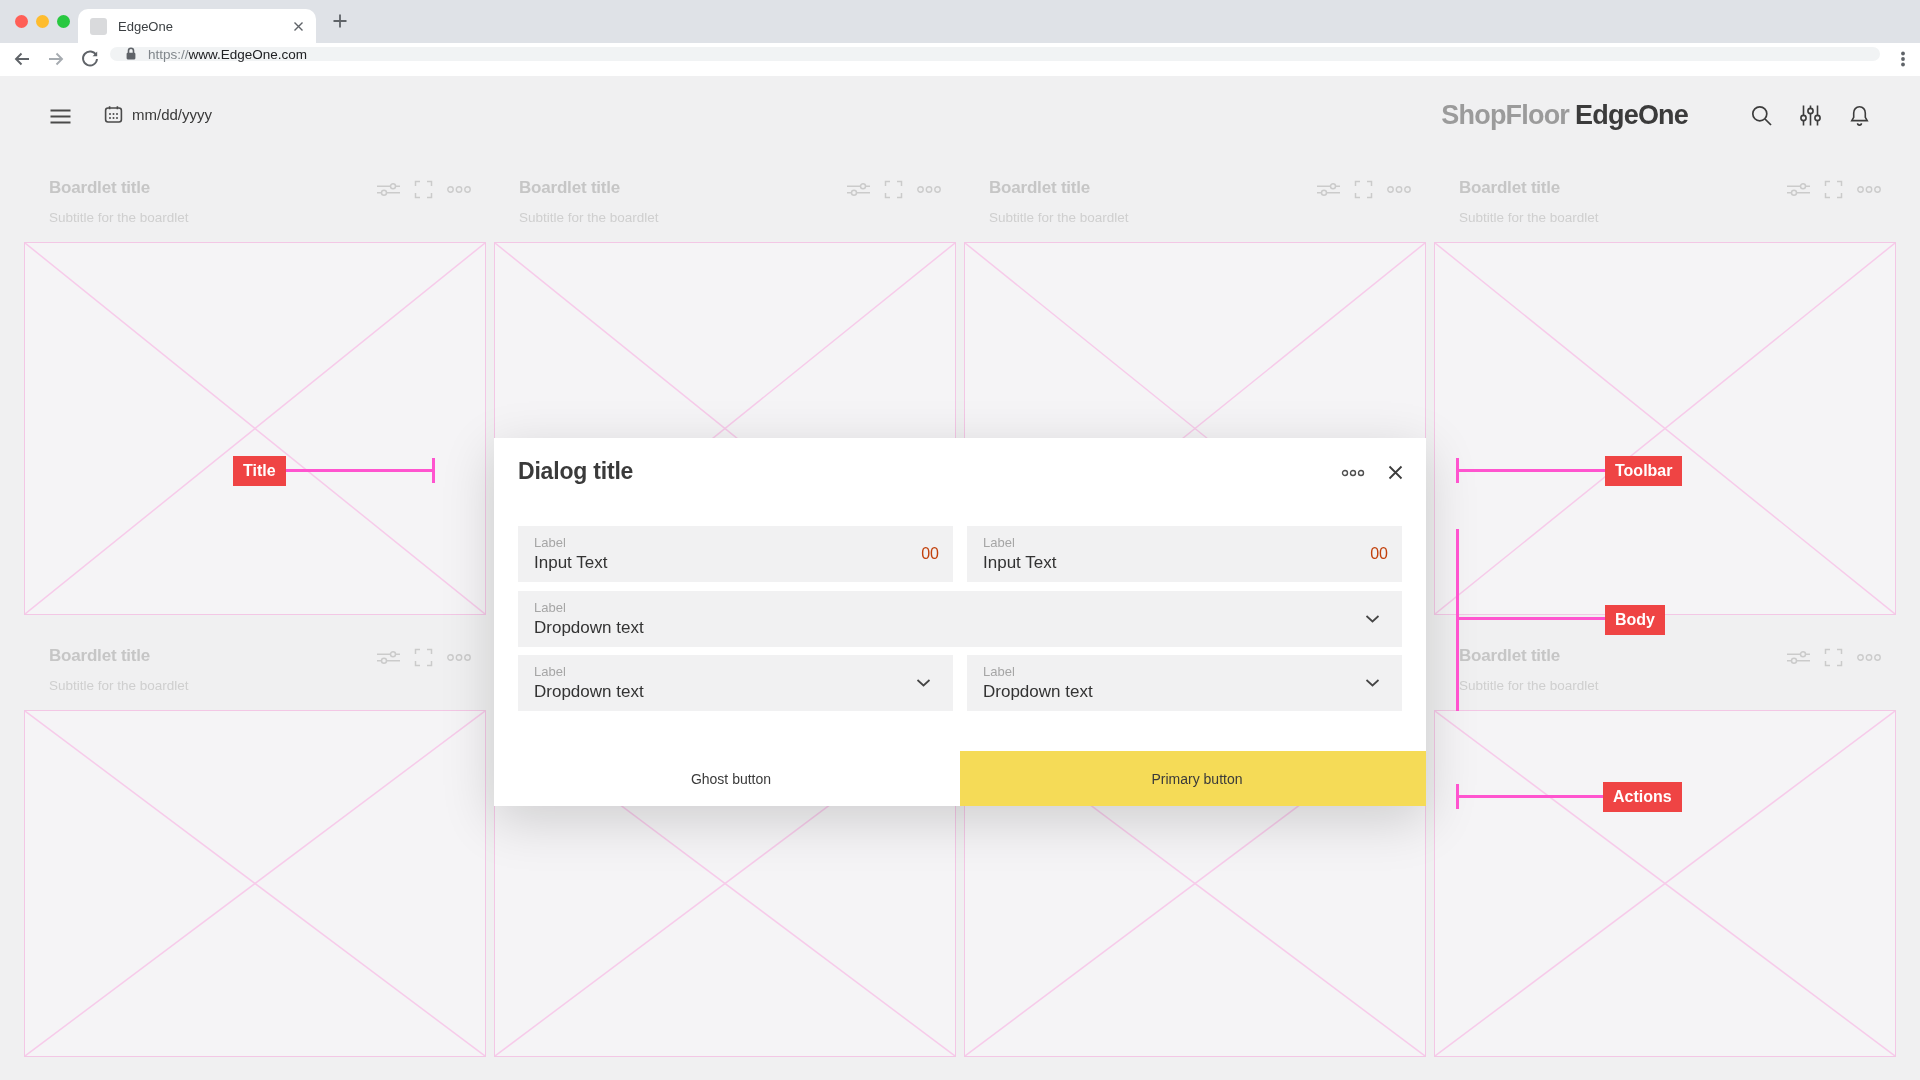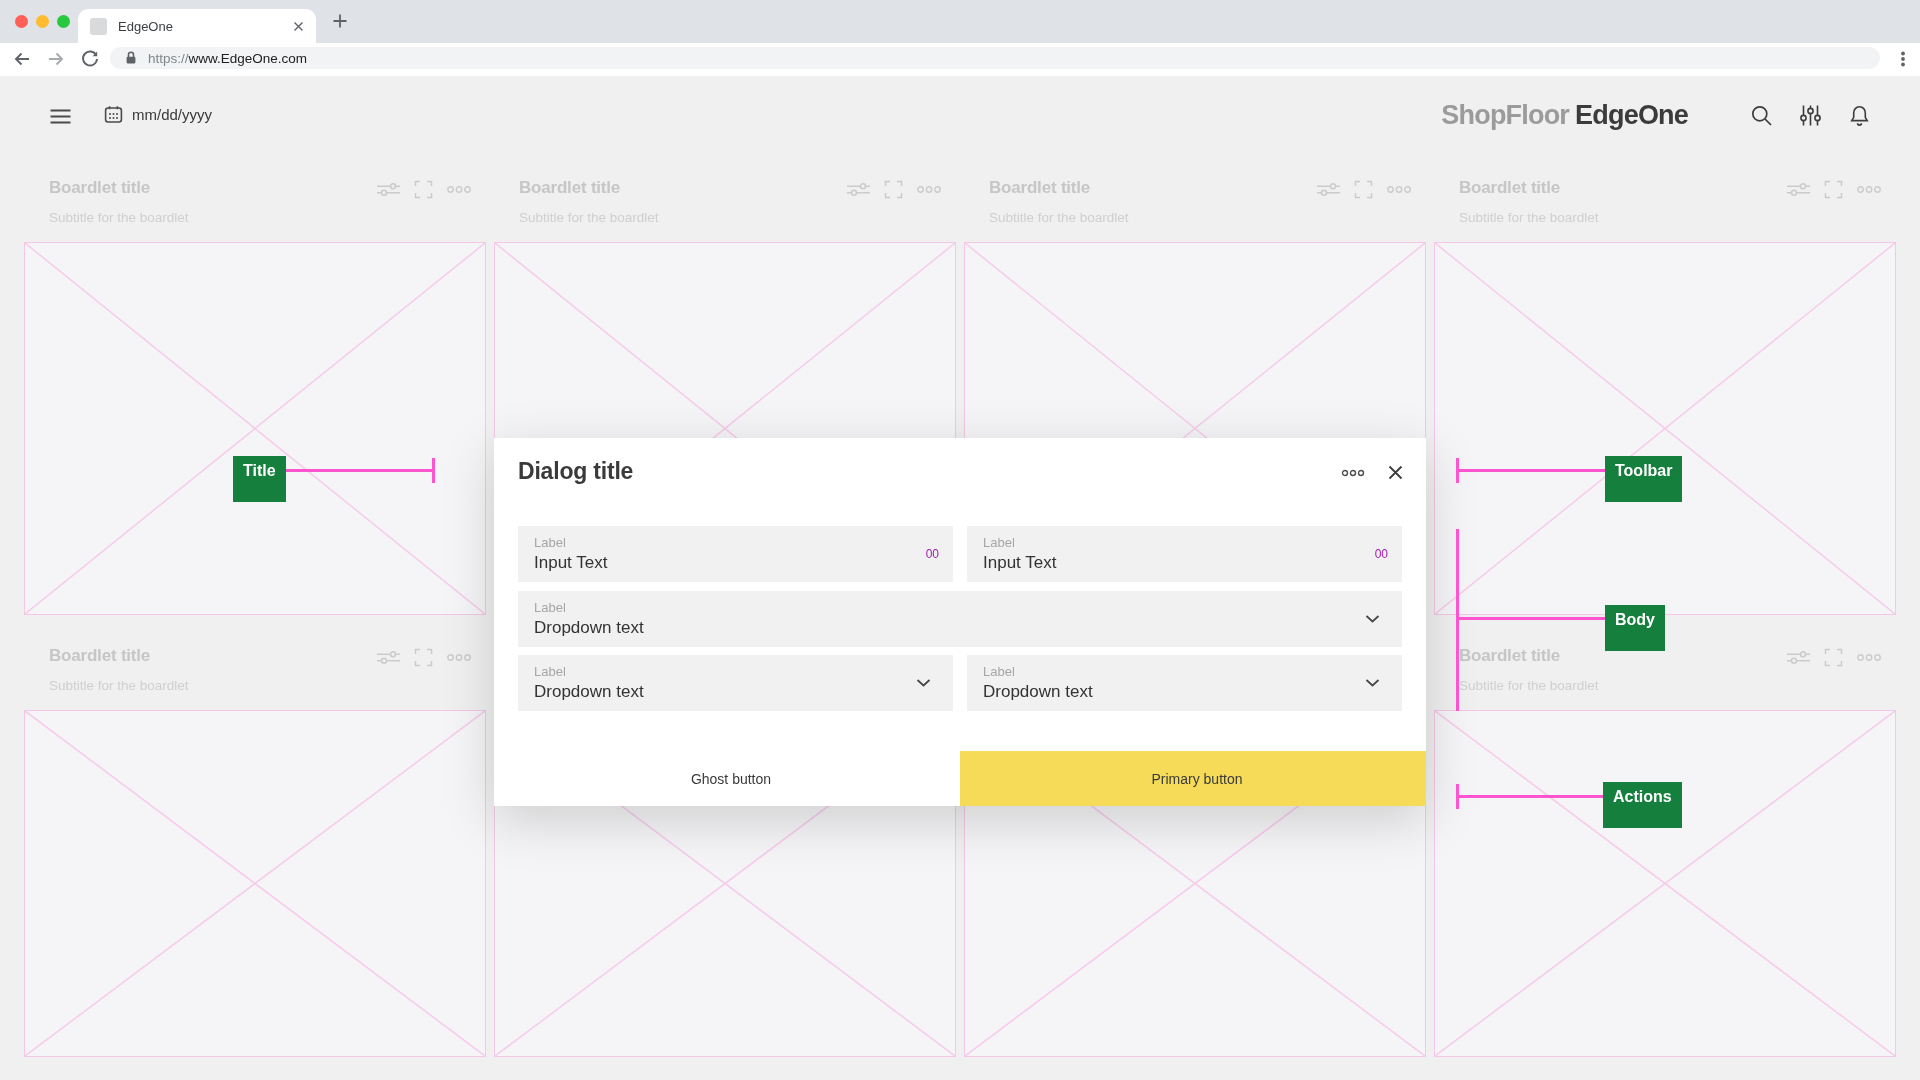--- a/index.html
+++ b/index.html
@@ -15,21 +15,21 @@
   .tab { position:absolute; left:78px; top:9px; width:238px; height:34px; background:#fff;
          border-radius:10px 10px 0 0; display:flex; align-items:center; padding:0 12px; }
   .favicon { width:17px; height:17px; background:#D9DADC; border-radius:3px; flex:none; }
   .tab-title { font-size:13px; color:#3C4043; margin-left:11px; flex:1; }
   .icon-btn { background:none; border:none; cursor:pointer; display:flex; align-items:center; justify-content:center; padding:0; }
   .newtab { position:absolute; left:332px; top:13px; }
 
   .toolbar { position:absolute; top:43px; left:0; right:0; height:33px; background:#fff; }
   .nav-ic { position:absolute; top:6px; }
   .nav-back { left:12px; } .nav-fwd { left:46px; } .nav-reload { left:80px; }
-  .addressbar { position:absolute; left:110px; top:4px; width:1770px; height:22px; background:#F1F3F4;
+  .addressbar { position:absolute; left:110px; top:4px; width:1770px; height:14px; background:#F1F3F4;
                 border-radius:13px; display:flex; align-items:center; padding:0 14px; }
   .url { font-size:13.5px; margin-left:10px; }
   .url .scheme { color:#80868B; } .url .host { color:#202124; }
   .kebab { position:absolute; right:8px; top:6px; }
 
   
   .app { position:absolute; top:76px; left:0; right:0; bottom:0; background:#F0F0F1; }
   .hamburger { position:absolute; left:50px; top:33px; }
   .date-group { position:absolute; left:104px; top:29px; display:flex; align-items:center; gap:9px; }
   .date-text { font-size:15px; color:#3A3A3A; }
@@ -54,31 +54,31 @@
             box-shadow:0 14px 50px rgba(0,0,0,0.16); z-index:10; }
   .dlg-title { position:absolute; left:24px; top:20px; font-size:23px; font-weight:bold; color:#3A3A3A; letter-spacing:-0.2px; }
   .dlg-tools { position:absolute; right:22px; top:26px; display:flex; align-items:center; gap:22px; }
   .dlg-row { position:absolute; left:24px; right:24px; height:56px; display:grid; gap:14px; }
   .row-inputs { top:88px; grid-template-columns:1fr 1fr; }
   .row-dd-full { top:153px; grid-template-columns:1fr; }
   .row-dd-half { top:217px; grid-template-columns:1fr 1fr; }
   .field { position:relative; background:#F1F1F2; }
   .field-label { position:absolute; left:16px; top:9px; font-size:13px; color:#A6A6A6; }
   .field-value { position:absolute; left:16px; top:27px; font-size:17px; color:#333; font-weight:500; }
-  .field-suffix { position:absolute; right:14px; top:50%; transform:translateY(-50%); font-size:12px; color:#a21caf; }
+  .field-suffix { position:absolute; right:14px; top:50%; transform:translateY(-50%); font-size:16px; color:#c2410c; }
   .field-chevron { position:absolute; right:22px; top:50%; transform:translateY(-50%); display:flex; }
   .dlg-actions { position:absolute; left:0; right:0; bottom:0; height:55px; display:grid; grid-template-columns:1fr 1fr; }
   .btn { border:none; cursor:pointer; font-family:inherit; font-size:14px; color:#3A3A3A;
          display:flex; align-items:center; justify-content:center; background:transparent;padding-left:8px; }
   .btn-primary { background:#F5DB57; }
 
   
   .ann { z-index:20; }
-  .ann-label { position:absolute; background:#15803d; color:#fff; font-size:16px; font-weight:bold;
-               height:46px; line-height:30px; padding:0 10px; white-space:nowrap; z-index:21; }
+  .ann-label { position:absolute; background:#ef4444; color:#fff; font-size:16px; font-weight:bold;
+               height:30px; line-height:30px; padding:0 10px; white-space:nowrap; z-index:21; }
   .ann-line { position:absolute; background:#FF54CF; height:3px; z-index:20; }
   .ann-tick { position:absolute; background:#FF54CF; width:3px; z-index:20; }
   #ann-title-label   { left:233px;  top:380px; }
   #ann-title-line    { left:286px;  top:393px; width:147px; }
   #ann-title-tick    { left:432px;  top:382px; height:25px; }
   #ann-toolbar-label { left:1605px; top:380px; }
   #ann-toolbar-line  { left:1459px; top:393px; width:148px; }
   #ann-toolbar-tick  { left:1456px; top:382px; height:25px; }
   #ann-body-label    { left:1605px; top:529px; }
   #ann-body-line     { left:1459px; top:541px; width:148px; }

